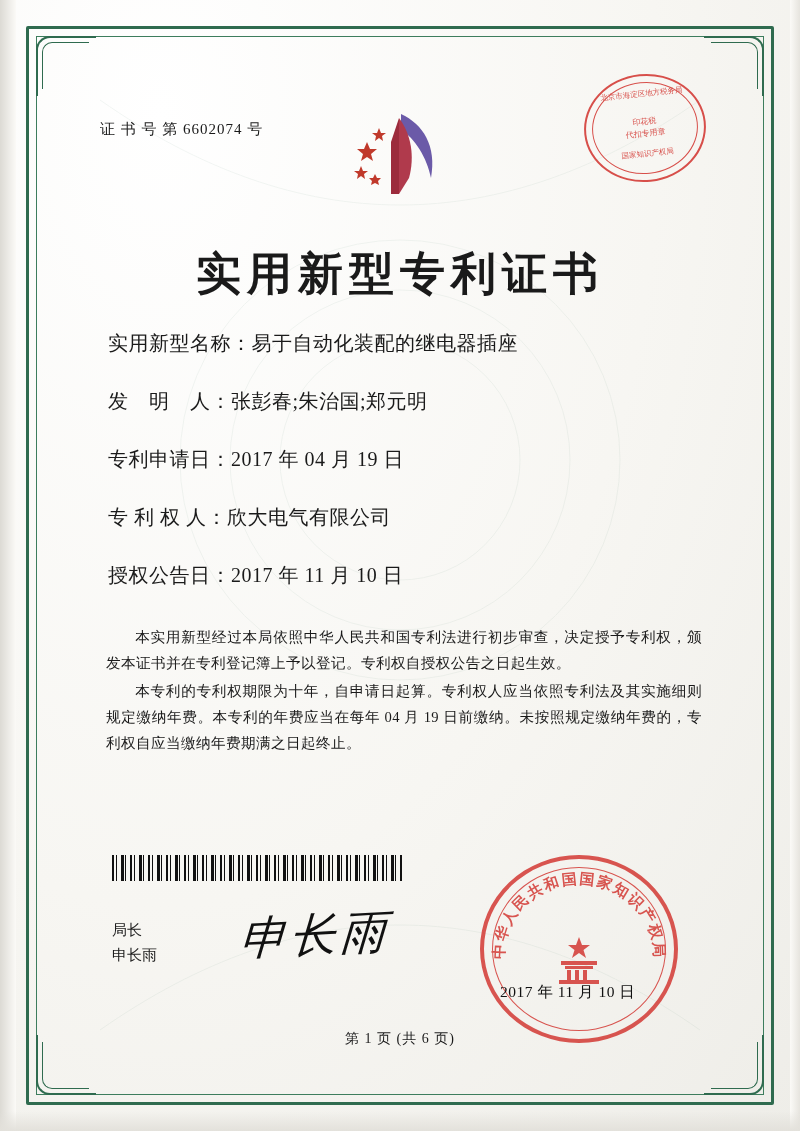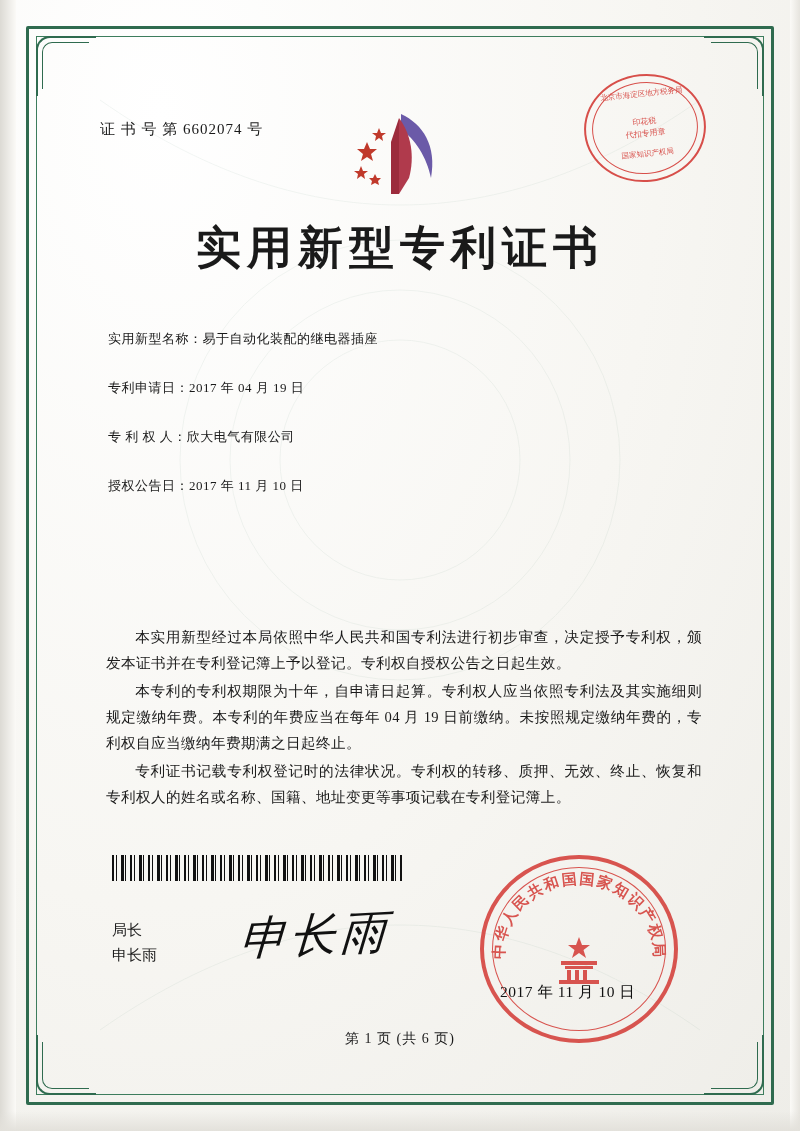--- a/index.html
+++ b/index.html
@@ -71,32 +71,32 @@
   .red-stamp .txt{
     position:absolute;left:0;right:0;text-align:center;
     font-size:7.5px;line-height:10px;letter-spacing:0px;
   }
   .red-stamp .t1{top:6px;}
   .red-stamp .t2{top:34px;font-size:8px;}
   .red-stamp .t3{top:46px;font-size:8px;}
   .red-stamp .t4{top:66px;}
 
   .title{
-    position:absolute;left:0;right:0;top:218px;
+    position:absolute;left:0;right:0;top:244px;
     text-align:center;
     font-size:45px;font-weight:bold;letter-spacing:6px;
     font-family:Liberation Sans, sans-serif;
   }
 
   
   .fields{
     position:absolute;left:108px;top:330px;right:90px;
   }
   .field{
-    font-size:13px;
+    font-size:20px;
     margin-bottom:31px;
     letter-spacing:.5px;
     white-space:nowrap;
     text-decoration:underline;
   }
   .field .lbl{display:inline-block;}
   .field .val{display:inline-block;}
 
   
   .body-text{
@@ -226,29 +226,29 @@
       <div class="txt t2">印花税</div>
       <div class="txt t3">代扣专用章</div>
       <div class="txt t4">国家知识产权局</div>
     </div>
   </div>
 
   <div class="title">实用新型专利证书</div>
 
   <div class="fields">
     <div class="field"><span class="lbl">实用新型名称：</span><span class="val">易于自动化装配的继电器插座</span></div>
+    <div class="field"><span class="lbl">发　明　人：</span><span class="val">张彭春;朱治国;郑元明</span></div>
     <div class="field"><span class="lbl">专利申请日：</span><span class="val">2017 年 04 月 19 日</span></div>
     <div class="field"><span class="lbl">专 利 权 人：</span><span class="val">欣大电气有限公司</span></div>
     <div class="field"><span class="lbl">授权公告日：</span><span class="val">2017 年 11 月 10 日</span></div>
   </div>
 
   <div class="body-text">
     <p>本实用新型经过本局依照中华人民共和国专利法进行初步审查，决定授予专利权，颁发本证书并在专利登记簿上予以登记。专利权自授权公告之日起生效。</p>
     <p>本专利的专利权期限为十年，自申请日起算。专利权人应当依照专利法及其实施细则规定缴纳年费。本专利的年费应当在每年 04 月 19 日前缴纳。未按照规定缴纳年费的，专利权自应当缴纳年费期满之日起终止。</p>
-    <p>专利证书记载专利权登记时的法律状况。专利权的转移、质押、无效、终止、恢复和专利权人的姓名或名称、国籍、地址变更等事项记载在专利登记簿上。</p>
   </div>
 
   <div class="barcode"></div>
 
   <div class="sig-label">
     <div>局长</div>
     <div>申长雨</div>
   </div>
   <div class="signature">申长雨</div>
 

